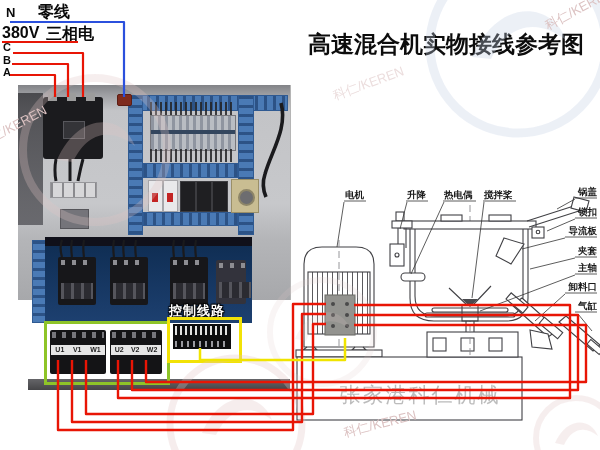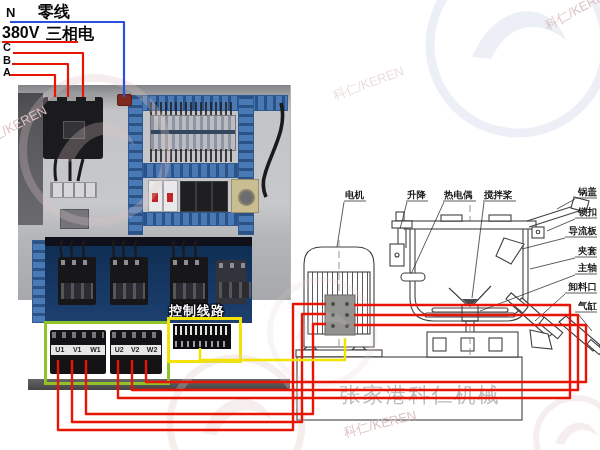--- a/index.html
+++ b/index.html
@@ -94,20 +94,21 @@
 
   <span class="plab n-l">N</span>
   <span class="plab nname">零线</span>
   <span class="plab v-l">380V</span>
   <span class="plab vname">三相电</span>
   <span class="plab c-l">C</span>
   <span class="plab b-l">B</span>
   <span class="plab a-l">A</span>
 
   <div class="title">
+    <div>高速混合机实物接线参考图</div>
   </div>
 
   <div class="photo">
     <div class="shadow-left"></div>
     <div class="breaker">
       <div class="lugs"></div>
       <div class="face"></div>
     </div>
     <div class="dev-white"></div>
     <div class="dev-gray"></div>

